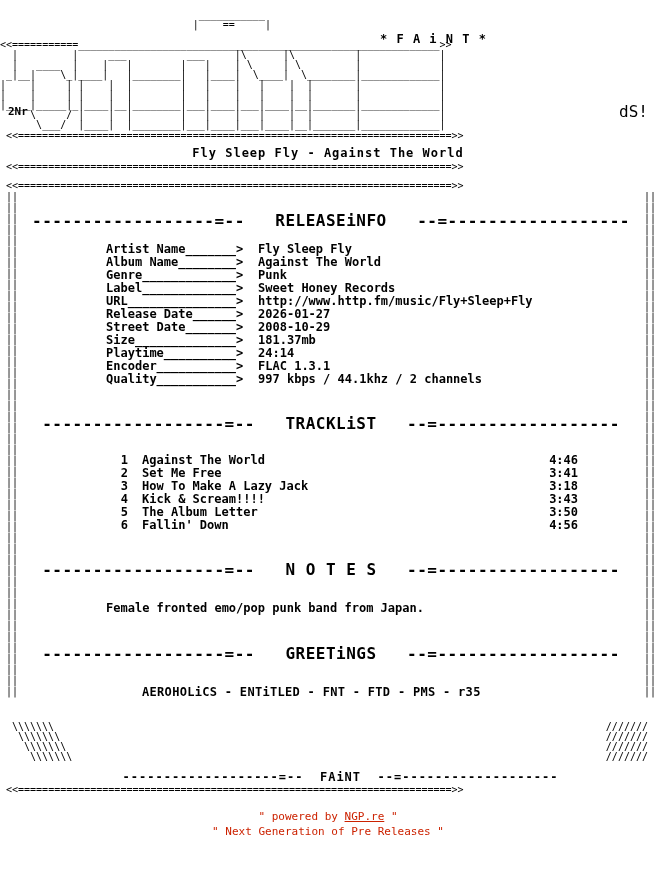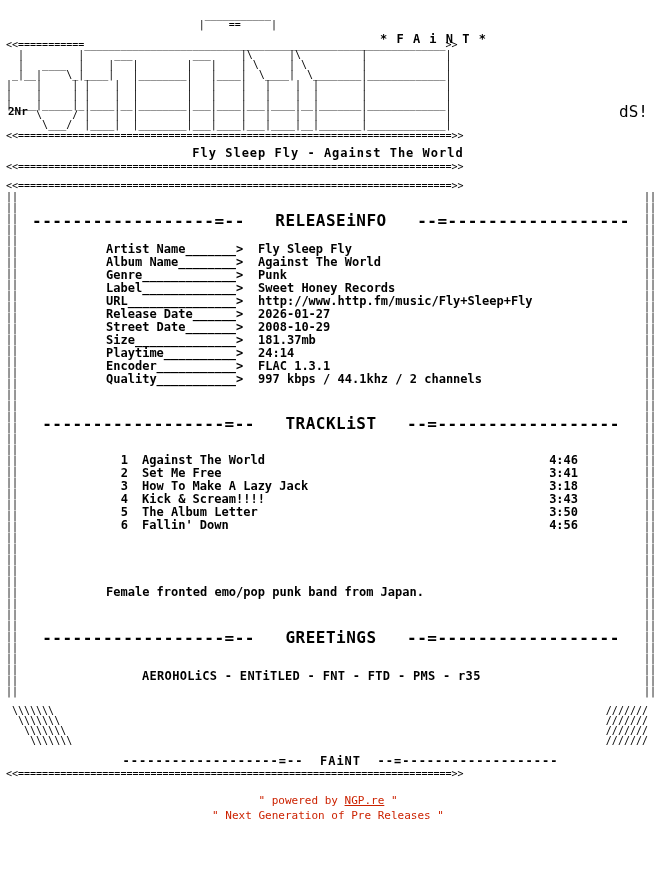--- a/index.html
+++ b/index.html
@@ -25,21 +25,21 @@
     font-family: "DejaVu Sans Mono", monospace;
     white-space: pre;
   }
 
   
   .logo-block {
     font-size: 10px;
     line-height: 10px;
     letter-spacing: 0px;
     padding-top: 10px;
-    padding-left: 6px;
+    padding-left: 0;
   }
   .title-line {
     text-align: center;
     font-size: 12px;
     line-height: 16px;
     font-weight: bold;
     letter-spacing: 1px;
     margin-top: 4px;
   }
   .rule {
@@ -326,20 +326,25 @@
             </div>
             <div class="track-row">
               <span class="track-num">6</span>
               <span class="track-name">Fallin' Down</span>
               <span class="track-time">4:56</span>
             </div>
           </div>
 
         <div class="spacer-lg"></div>
 
+        <div class="sec-head">
+          <span class="dashes">------------------=--</span>
+          <span>&nbsp;&nbsp;</span><span>N O T E S</span><span>&nbsp;&nbsp;</span>
+          <span class="dashes">--=------------------</span>
+        </div>
 
         <div class="spacer-md"></div>
 
         <div class="notes-text">Female fronted emo/pop punk band from Japan.</div>
 
         <div class="spacer-lg"></div>
 
         <div class="sec-head">
           <span class="dashes">------------------=--</span>
           <span>&nbsp;&nbsp;</span><span>GREETiNGS</span><span>&nbsp;&nbsp;</span>

